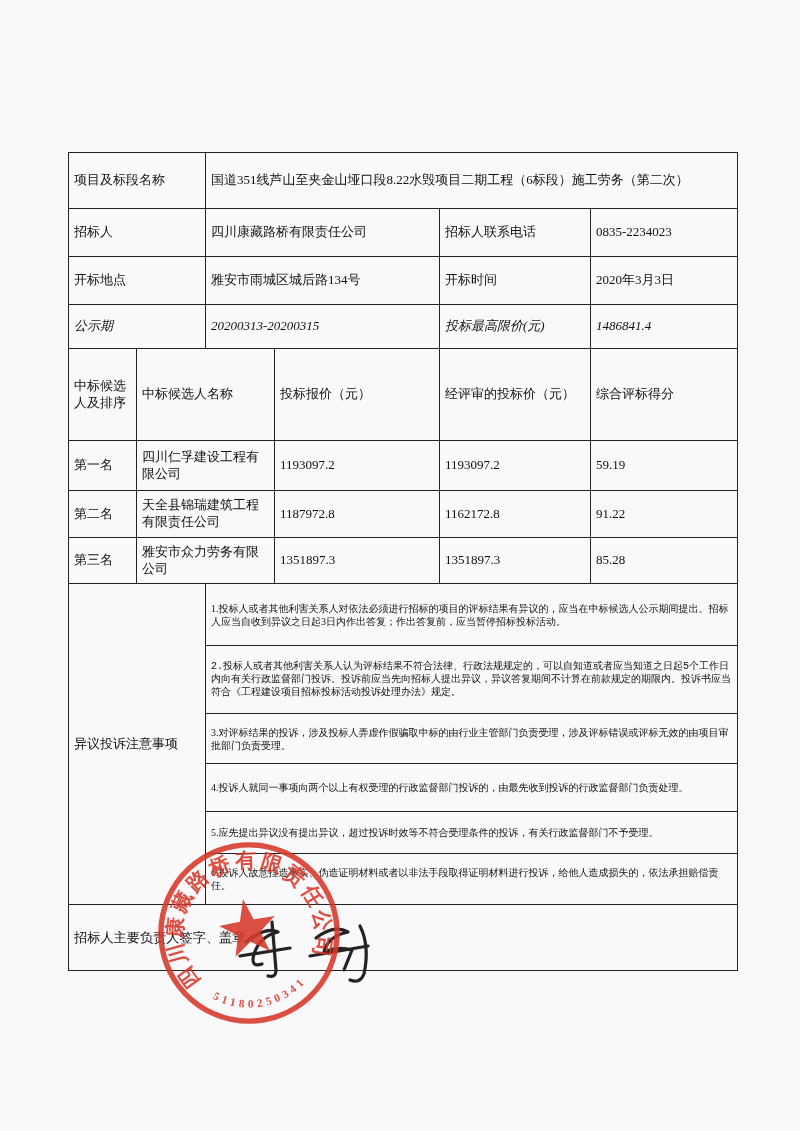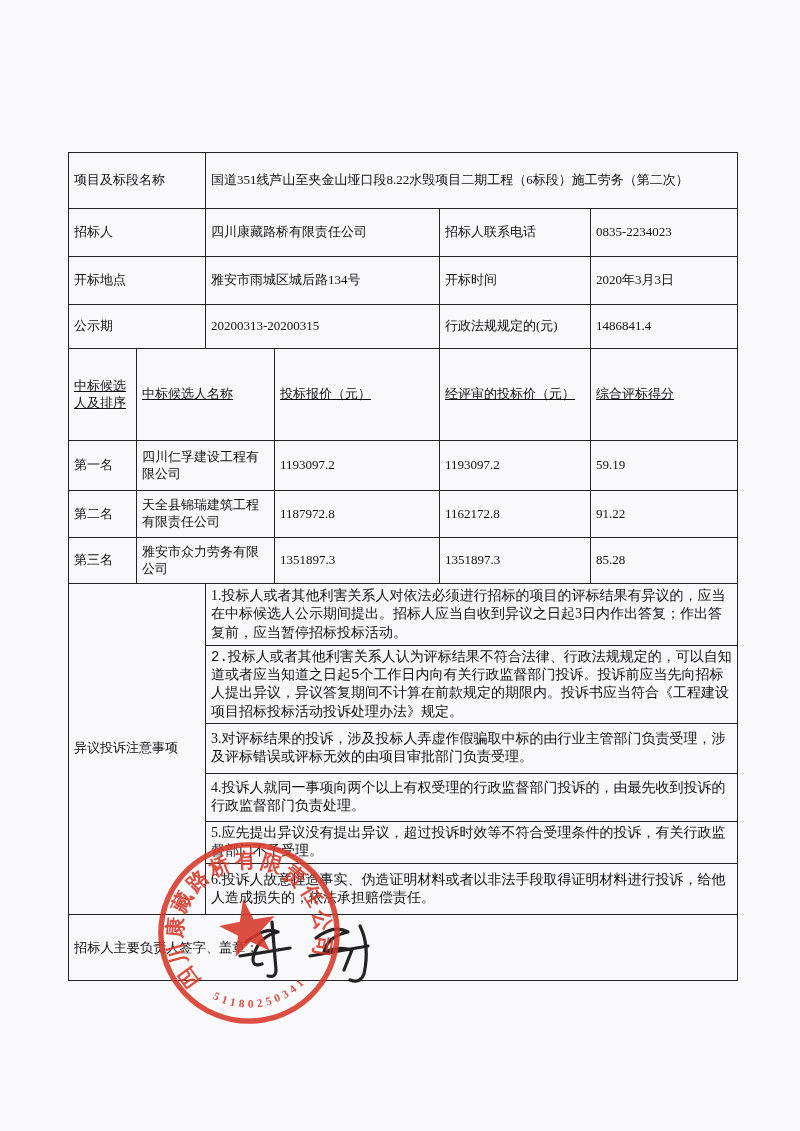--- a/index.html
+++ b/index.html
@@ -30,27 +30,27 @@
     border:1.6px solid #222;
     padding:2px 5px;
     vertical-align:middle;
     line-height:1.3;
     background:transparent;
     word-break:break-all;
   }
   td.left{text-align:left;padding-left:8px;}
   td.para{
     text-align:left;
-    font-size:14px;
+    font-size:10px;
     line-height:16px;
     padding:4px 7px;
     vertical-align:middle;
   }
-  tr.h56{height:56px;} tr.h48{height:48px;} tr.h44{height:44px;}
-  tr.h92{height:92px;text-decoration:underline;} tr.h50{height:50px;} tr.h47{height:47px;} tr.h46{height:46px;}
+  tr.h56{height:56px;} tr.h48{height:48px;} tr.h44{height:44px;font-style:italic;}
+  tr.h92{height:92px;} tr.h50{height:50px;} tr.h47{height:47px;} tr.h46{height:46px;}
   tr.h62{height:62px;} tr.h68{height:68px;font-family:Liberation Mono, monospace;} tr.hp50{height:50px;} tr.hp48{height:48px;}
   tr.h42{height:42px;} tr.h51{height:51px;} tr.h66{height:66px;padding-left:20px;}
   .sig-cell{text-align:left;padding-left:6px;font-size:13.2px;}
   .seal{
     position:absolute;left:150px;top:834px;
     width:198px;height:198px;
     opacity:.88;
     transform:rotate(-10deg);
     pointer-events:none;
   }
@@ -92,21 +92,21 @@
     <tr class="h48">
       <td colspan="2">开标地点</td>
       <td colspan="2">雅安市雨城区城后路134号</td>
       <td>开标时间</td>
       <td>2020年3月3日</td>
     </tr>
 
     <tr class="h44">
       <td colspan="2">公示期</td>
       <td colspan="2">20200313-20200315</td>
-      <td>行政法规规定的(元)</td>
+      <td>投标最高限价(元)</td>
       <td>1486841.4</td>
     </tr>
 
     <tr class="h92">
       <td>中标候选人及排序</td>
       <td colspan="2">中标候选人名称</td>
       <td>投标报价（元）</td>
       <td>经评审的投标价（元）</td>
       <td>综合评标得分</td>
     </tr>

